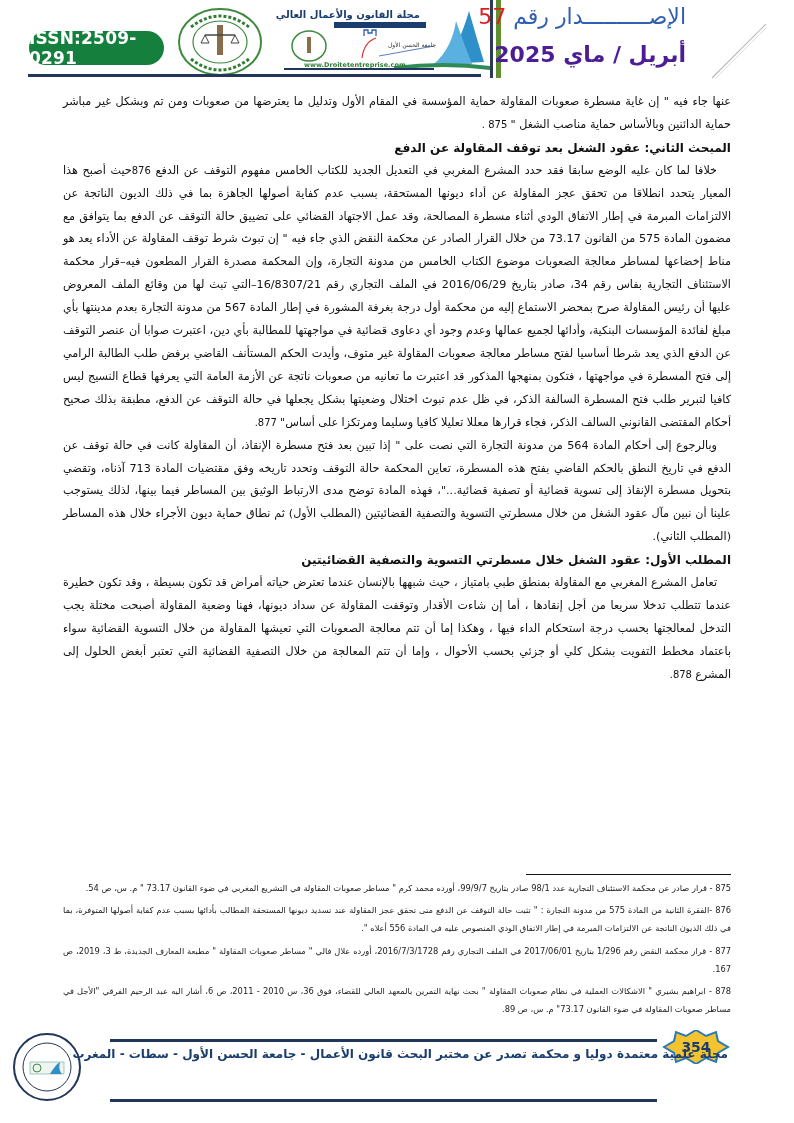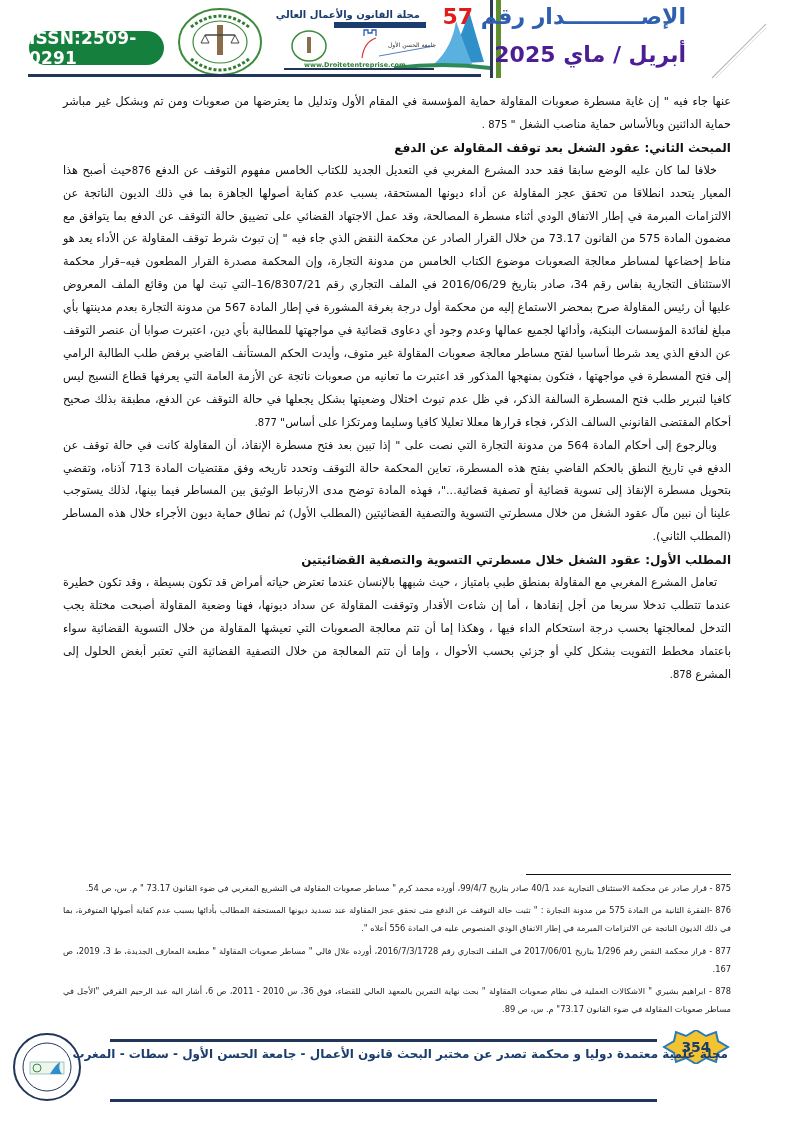--- a/index.html
+++ b/index.html
@@ -9,21 +9,21 @@
   .header { position:absolute; left:0; top:0; width:794px; height:86px; }
   .issn { position:absolute; left:29px; top:31px; width:135px; height:34px; border-radius:17px; background:#15803d; color:#fff; font-family:"DejaVu Sans", sans-serif; font-size:17px; font-weight:bold; display:flex; align-items:center; justify-content:center; letter-spacing:0.2px; }
   .lab-logo { position:absolute; left:177px; top:7px; width:86px; height:70px; }
   .journal-banner { position:absolute; left:284px; top:6px; width:208px; height:66px; }
   .jb-title { position:absolute; right:72px; top:3px; font-size:10px; font-weight:bold; color:#1b3d6e; direction:rtl; white-space:nowrap; }
   .jb-sub { position:absolute; left:50px; top:16px; width:92px; height:6px; background:#1b3d6e; }
   .jb-url { position:absolute; left:20px; top:55px; font-size:6.5px; font-weight:bold; color:#2e7d32; white-space:nowrap; }
   .jb-uni { position:absolute; left:104px; top:35px; font-size:6px; color:#333; direction:rtl; white-space:nowrap; }
   .vbar1 { position:absolute; left:490px; top:0; width:3px; height:78px; background:#2b3a55; }
   .vbar2 { position:absolute; left:496px; top:0; width:5px; height:78px; background:#5f8f2e; }
-  .issue-line { position:absolute; right:108px; top:4px; direction:rtl; font-size:22px; font-weight:bold; color:#2f5fb0; white-space:nowrap; }
+  .issue-line { position:absolute; right:108px; top:4px; direction:rtl; font-size:22px; font-weight:normal; color:#2f5fb0; white-space:nowrap; }
   .issue-line .num { color:#e31b1b; }
   .date-line { position:absolute; right:108px; top:42px; direction:rtl; font-size:22px; font-weight:bold; color:#4c1d95; white-space:nowrap; }
   .slash-deco { position:absolute; left:708px; top:20px; width:60px; height:62px; }
   .header-rule { position:absolute; left:28px; top:74px; width:453px; height:3px; background:#22355a; }
 
   
   .content { position:absolute; left:63px; top:91px; width:668px; direction:rtl; text-align:justify; font-family:"DejaVu Sans", sans-serif; font-size:11.2px; line-height:22.9px; color:#111; }
   .content p { margin:0; text-align-last:right; }
   .content .ind { text-indent:14px; }
   .content h3 { margin:0; font-size:12px; font-weight:bold; line-height:22.9px; }
@@ -99,21 +99,21 @@
   <p><span>عنها جاء فيه " إن غاية مسطرة صعوبات المقاولة حماية المؤسسة في المقام الأول وتدليل ما يعترضها من صعوبات ومن تم وبشكل غير مباشر حماية الدائنين وبالأساس حماية مناصب الشغل "</span><span class="fnref"> 875 .</span></p>
   <h3>المبحث الثاني: عقود الشغل بعد توقف المقاولة عن الدفع</h3>
   <p class="ind"><span>خلافا لما كان عليه الوضع سابقا فقد حدد المشرع المغربي في التعديل الجديد للكتاب الخامس مفهوم التوقف عن الدفع </span><span class="fnref">876</span><span>حيث أصبح هذا المعيار يتحدد انطلاقا من تحقق عجز المقاولة عن أداء ديونها المستحقة، بسبب عدم كفاية أصولها الجاهزة بما في ذلك الديون الناتجة عن الالتزامات المبرمة في إطار الاتفاق الودي أثناء مسطرة المصالحة، وقد عمل الاجتهاد القضائي على تضييق حالة التوقف عن الدفع بما يتوافق مع مضمون المادة 575 من القانون 73.17 من خلال القرار الصادر عن محكمة النقض الذي جاء فيه " إن تبوث شرط توقف المقاولة عن الأداء يعد هو مناط إخضاعها لمساطر معالجة الصعوبات موضوع الكتاب الخامس من مدونة التجارة، وإن المحكمة مصدرة القرار المطعون فيه–قرار محكمة الاستئناف التجارية بفاس رقم 34، صادر بتاريخ 2016/06/29 في الملف التجاري رقم 16/8307/21–التي تبث لها من وقائع الملف المعروض عليها أن رئيس المقاولة صرح بمحضر الاستماع إليه من محكمة أول درجة بغرفة المشورة في إطار المادة 567 من مدونة التجارة بعدم مدينتها بأي مبلغ لفائدة المؤسسات البنكية، وأدائها لجميع عمالها وعدم وجود أي دعاوى قضائية في مواجهتها للمطالبة بأي دين، اعتبرت صوابا أن عنصر التوقف عن الدفع الذي يعد شرطا أساسيا لفتح مساطر معالجة صعوبات المقاولة غير متوف، وأيدت الحكم المستأنف القاضي برفض طلب الطالبة الرامي إلى فتح المسطرة في مواجهتها ، فتكون بمنهجها المذكور قد اعتبرت ما تعانيه من صعوبات ناتجة عن الأزمة العامة التي يعرفها قطاع النسيج ليس كافيا لتبرير طلب فتح المسطرة السالفة الذكر، في ظل عدم تبوث اختلال وضعيتها بشكل يجعلها في حالة التوقف عن الدفع، مطبقة بذلك صحيح أحكام المقتضى القانوني السالف الذكر، فجاء قرارها معللا تعليلا كافيا وسليما ومرتكزا على أساس"</span><span class="fnref"> 877.</span></p>
   <p class="ind">وبالرجوع إلى أحكام المادة 564 من مدونة التجارة التي نصت على " إذا تبين بعد فتح مسطرة الإنقاذ، أن المقاولة كانت في حالة توقف عن الدفع في تاريخ النطق بالحكم القاضي بفتح هذه المسطرة، تعاين المحكمة حالة التوقف وتحدد تاريخه وفق مقتضيات المادة 713 آذناه، وتقضي بتحويل مسطرة الإنقاذ إلى تسوية قضائية أو تصفية قضائية..."، فهذه المادة توضح مدى الارتباط الوثيق بين المساطر فيما بينها، لذلك يستوجب علينا أن نبين مآل عقود الشغل من خلال مسطرتي التسوية والتصفية القضائيتين (المطلب الأول) ثم نطاق حماية ديون الأجراء خلال هذه المساطر (المطلب الثاني).</p>
   <h3>المطلب الأول: عقود الشغل خلال مسطرتي التسوية والتصفية القضائيتين</h3>
   <p class="ind"><span>تعامل المشرع المغربي مع المقاولة بمنطق طبي بامتياز ، حيث شبهها بالإنسان عندما تعترض حياته أمراض قد تكون بسيطة ، وقد تكون خطيرة عندما تتطلب تدخلا سريعا من أجل إنقادها ، أما إن شاءت الأقدار وتوقفت المقاولة عن سداد ديونها، فهنا وضعية المقاولة أصبحت مختلة يجب التدخل لمعالجتها بحسب درجة  استحكام الداء فيها ، وهكذا إما أن تتم معالجة الصعوبات التي تعيشها المقاولة من خلال التسوية القضائية سواء باعتماد مخطط التفويت بشكل كلي أو جزئي بحسب الأحوال ، وإما أن تتم المعالجة من خلال التصفية القضائية التي تعتبر أبغض الحلول إلى المشرع</span><span class="fnref"> 878.</span></p>
 </div>
 
 <div class="fn-rule"></div>
 <div class="footnotes">
-  <p>875 - قرار صادر عن محكمة الاستئناف التجارية عدد 40/1 صادر بتاريخ 99/4/7، أورده محمد كرم " مساطر صعوبات المقاولة في التشريع المغربي في ضوء القانون 73.17 " م. س، ص 54.</p>
+  <p>875 - قرار صادر عن محكمة الاستئناف التجارية عدد 98/1 صادر بتاريخ 99/9/7، أورده محمد كرم " مساطر صعوبات المقاولة في التشريع المغربي في ضوء القانون 73.17 " م. س، ص 54.</p>
   <p>876 -الفقرة الثانية من المادة 575 من مدونة التجارة : " تثبت حالة التوقف عن الدفع متى تحقق عجز المقاولة عند تسديد ديونها المستحقة المطالب بأدائها بسبب عدم كفاية أصولها المتوفرة، بما في ذلك الديون الناتجة عن الالتزامات المبرمة في إطار الاتفاق الودي المنصوص عليه في المادة 556 أعلاه ".</p>
   <p>877 - قرار محكمة النقض رقم 1/296 بتاريخ 2017/06/01 في الملف التجاري رقم 2016/7/3/1728، أورده علال فالي " مساطر صعوبات المقاولة " مطبعة المعارف الجديدة، ط 3، 2019، ص 167.</p>
   <p>878 - ابراهيم بشيري " الاشكالات العملية في نظام صعوبات المقاولة " بحث نهاية التمرين بالمعهد العالي للقضاء، فوق 36، س 2010 - 2011، ص 6، أشار اليه عبد الرحيم الفرقي "الأجل في مساطر صعوبات المقاولة في ضوء القانون 73.17" م. س، ص 89.</p>
 </div>
 
 <svg class="seal" viewBox="0 0 70 70">
   <circle cx="35" cy="35" r="33" fill="#fff" stroke="#22355a" stroke-width="2"></circle>
   <circle cx="35" cy="35" r="24" fill="none" stroke="#22355a" stroke-width="1"></circle>
   <rect x="18" y="30" width="34" height="12" fill="#eef4ee" stroke="#6a9" stroke-width="0.6"></rect>
   <path d="M38 42 Q44 32 48 30 Q46 38 50 42 Z" fill="#2f8fc9"></path>

